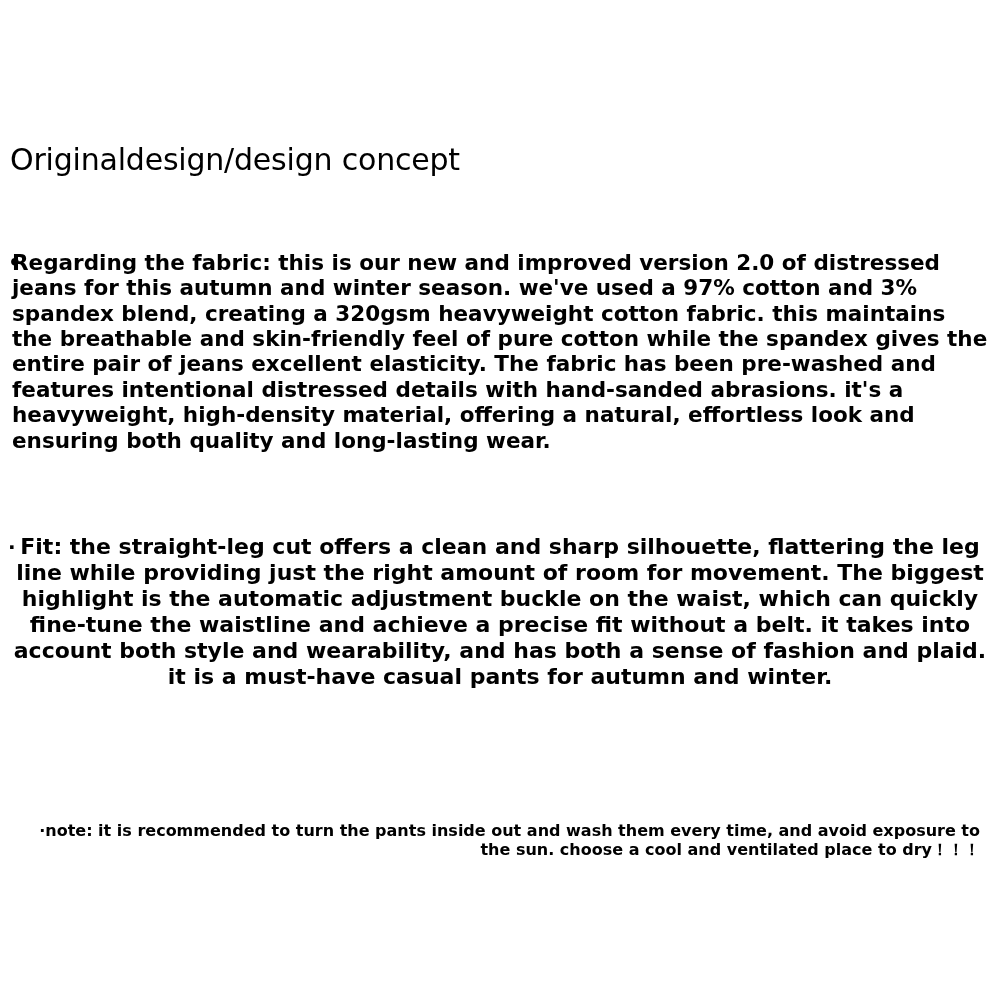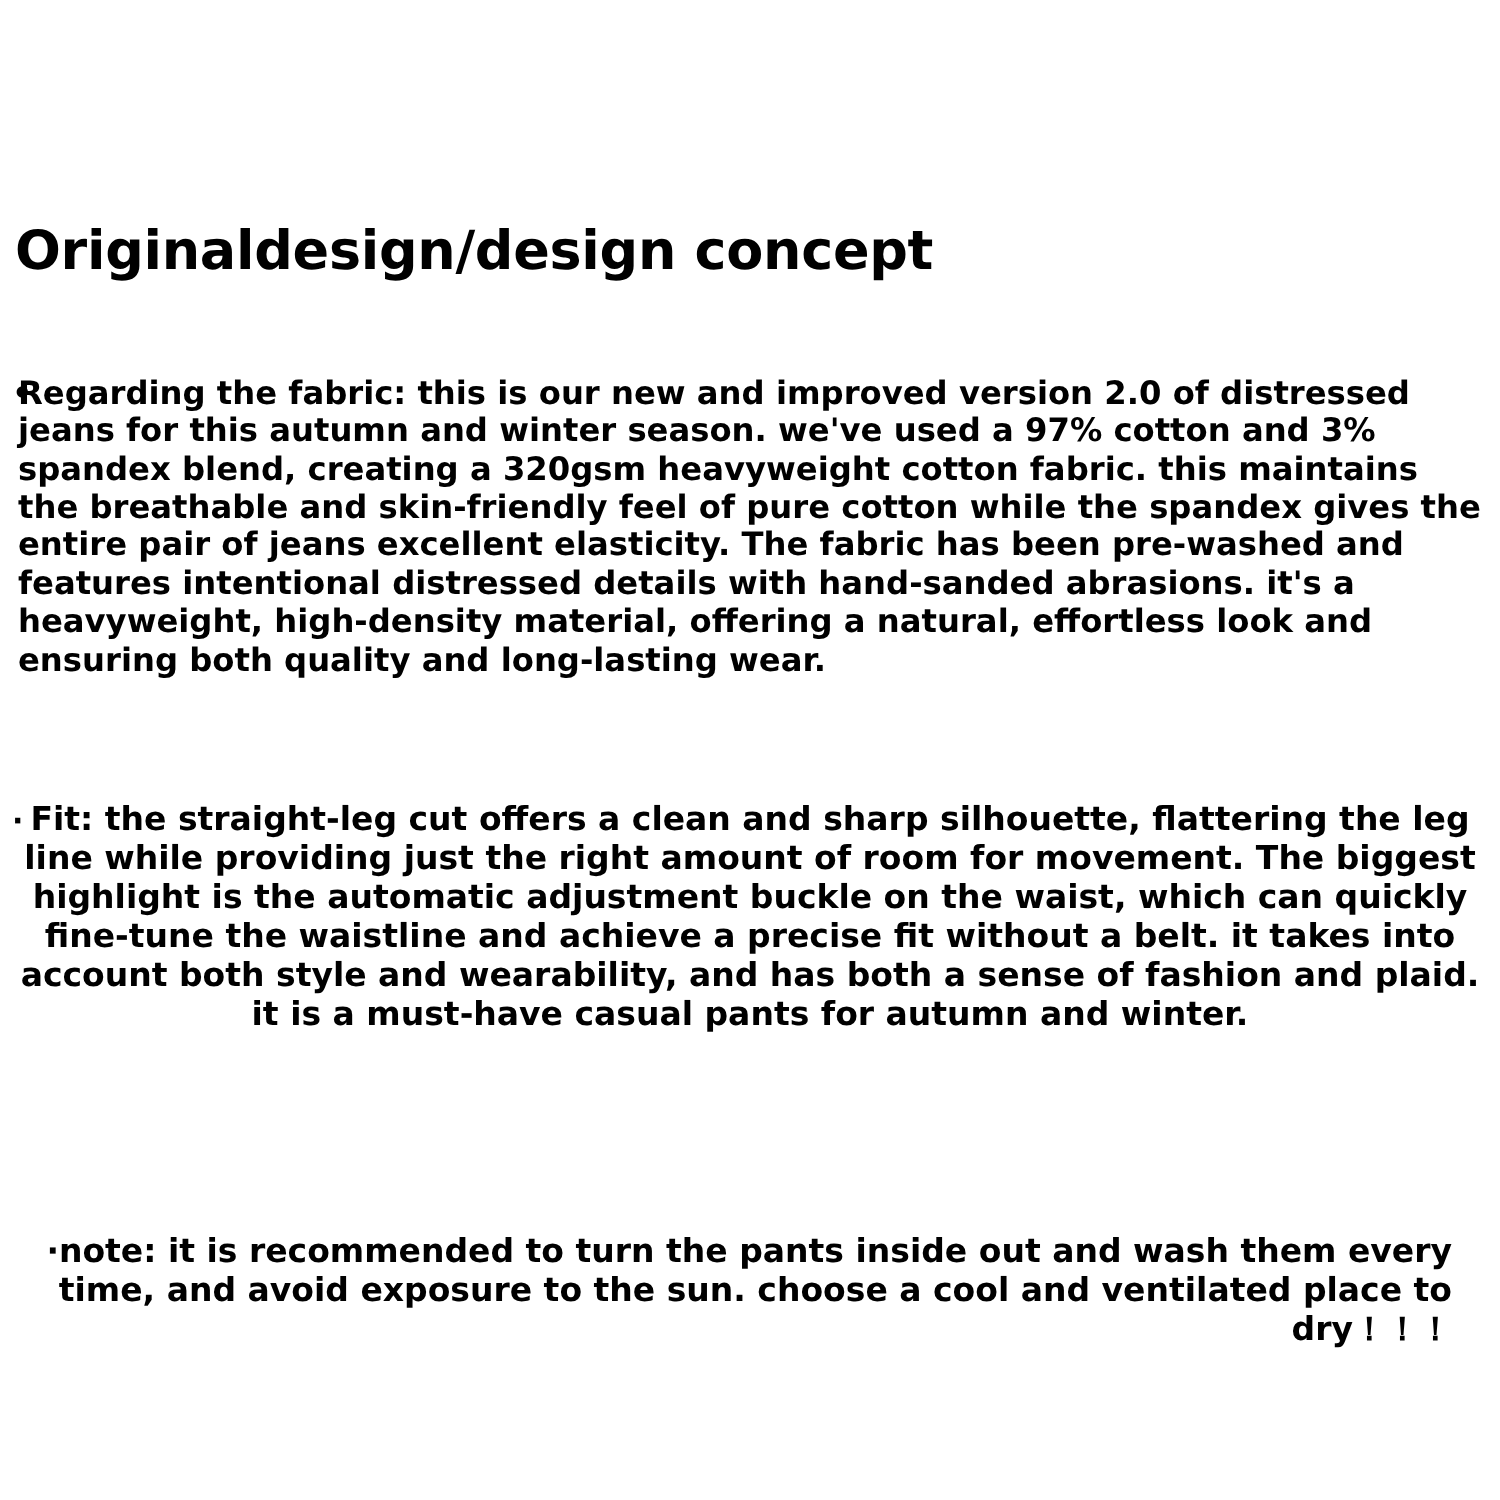--- a/index.html
+++ b/index.html
@@ -18,22 +18,22 @@
   .page {
     position: relative;
     width: 1000px;
     height: 1000px;
     box-sizing: border-box;
   }
   .title {
     position: absolute;
     left: 10px;
     top: 122px;
-    font-size: 36px;
-    font-weight: 700;
+    font-size: 30px;
+    font-weight: 400;
     letter-spacing: -0.2px;
     line-height: 1.2;
     white-space: nowrap;
   }
   .block {
     position: absolute;
     font-weight: 700;
     line-height: 1.18;
   }
   .block-fabric {
@@ -61,24 +61,24 @@
     font-size: 22px;
     text-align: center;
   }
   .block-fit .bullet {
     position: absolute;
     left: 0px;
     top: 2px;
     font-size: 20px;
   }
   .block-note {
-    left: 8px;
+    left: 20px;
     top: 822px;
     width: 960px;
-    font-size: 22px;
+    font-size: 16px;
     text-align: right;
   }
 </style>
 </head>
 <body>
 
 <div class="page">
 
   <h1 class="title">Originaldesign/design concept</h1>
 

